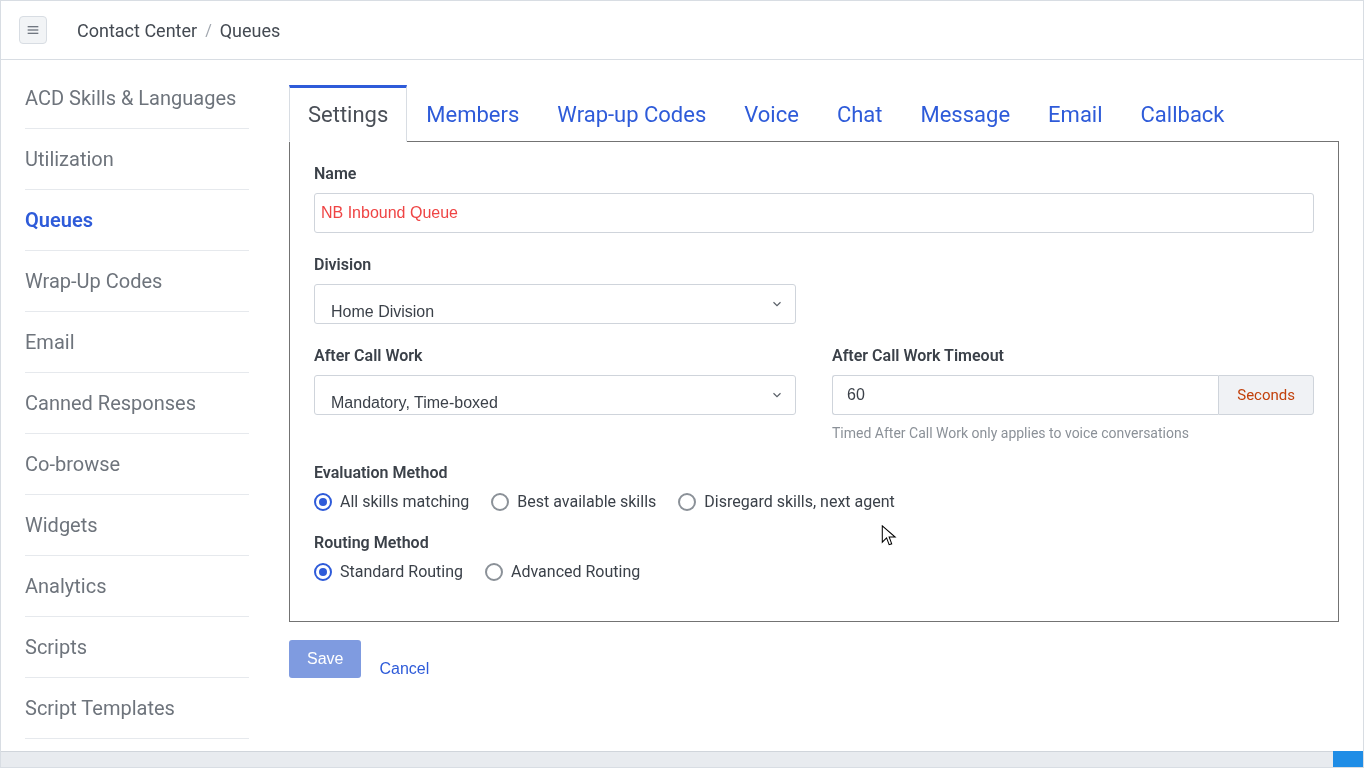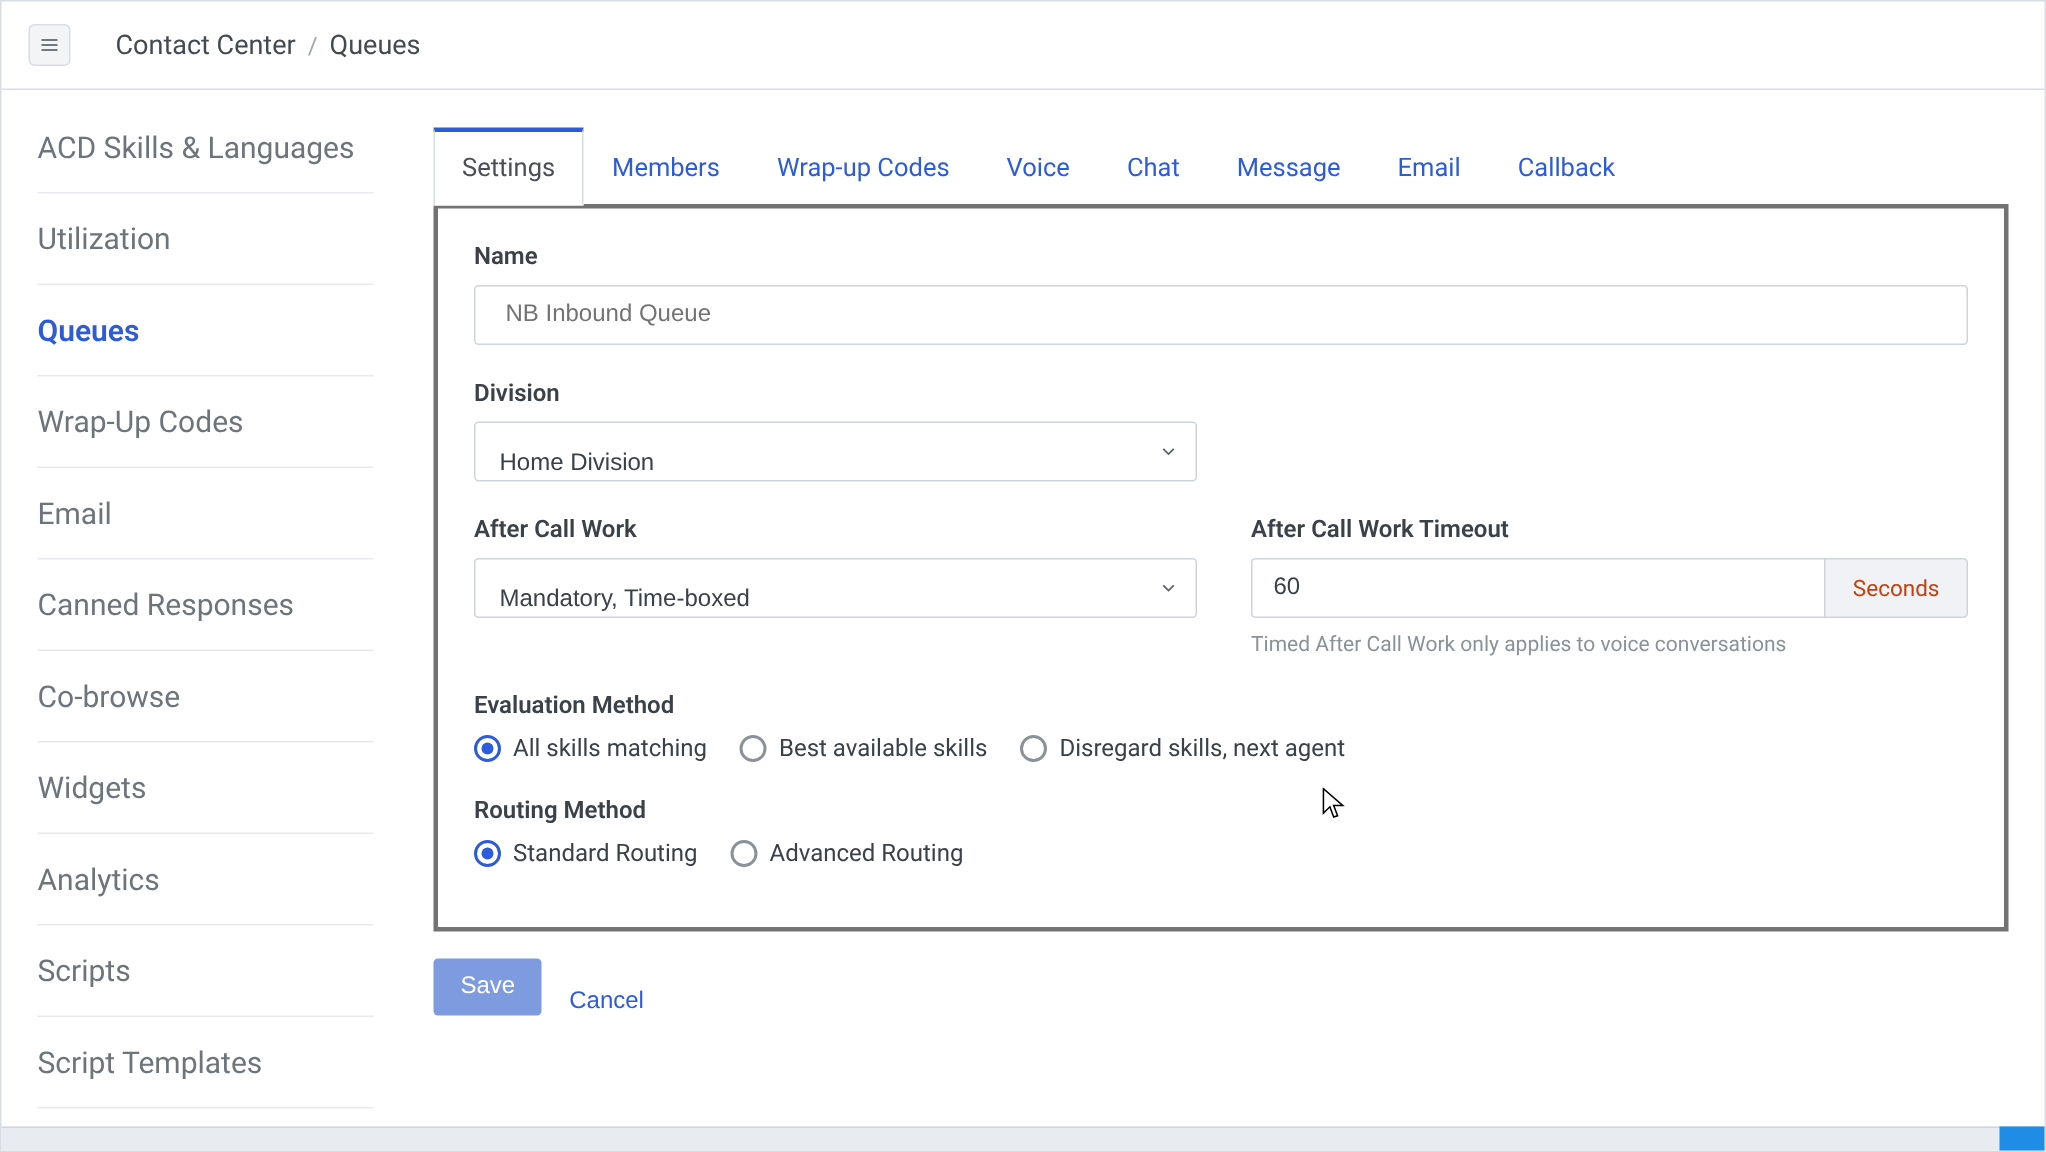--- a/index.html
+++ b/index.html
@@ -11,29 +11,29 @@
   .crumb { font-size:18px; color:#444a52; }
   .crumb-sep { color:#a0a6ae; margin:0 8px; }
   .crumb-current { font-size:18px; color:#444a52; }
   .body { display:flex; height:calc(100% - 60px - 16px); }
   .sidebar { width:270px; padding:18px 22px 0 24px; }
   .side-item { padding:18px 0; font-size:20px; color:#6e747c; border-bottom:1px solid #e6e9ed; cursor:pointer; }
   .side-item:first-child { padding-top:8px; }
   .side-item.active { color:#2e5bd9; font-weight:600; }
   .main { flex:1; padding:24px 24px 0 18px; display:flex; flex-direction:column; }
   .tabs { display:flex; align-items:flex-end; }
-  .tab { padding:14px 18px; font-size:17px; color:#2e5bd9; cursor:pointer; border:1px solid transparent; border-bottom:none; }
+  .tab { padding:14px 18px; font-size:22px; color:#2e5bd9; cursor:pointer; border:1px solid transparent; border-bottom:none; }
   .tab.active { color:#4a4f57; border:1px solid #d8dde3; border-bottom:1px solid #fff; border-top:3px solid #2e5bd9; background:#fff; position:relative; top:1px; }
-  .panel { border:3px solid #737373; padding:22px 24px 40px 24px; flex:0 0 auto; }
+  .panel { border:1px solid #737373; padding:22px 24px 40px 24px; flex:0 0 auto; }
   .label { font-size:16px; font-weight:600; color:#3b4149; margin-bottom:10px; display:block; }
   .row { margin-bottom:22px; }
   .row-flex { display:flex; gap:36px; margin-bottom:22px; }
   .col { flex:1; }
   .col-fixed { width:482px; }
-  input[type=text].text-input { width:100%; height:40px; border:1px solid #cfd4db; border-radius:3px; padding:0 20px; font-size:16px; color:#737373; }
+  input[type=text].text-input { width:100%; height:40px; border:1px solid #cfd4db; border-radius:3px; padding:0 6px; font-size:16px; color:#ef4444; }
   .select { position:relative; }
   .select-input { width:100%; height:40px; border:1px solid #cfd4db; border-radius:3px; padding:16px 36px 0 16px; font-size:16px; color:#3b4149; background:#fff; text-align:left; cursor:pointer; }
   .select svg.chev { position:absolute; right:12px; top:50%; transform:translateY(-50%); width:14px; height:14px; pointer-events:none; }
   .input-group { display:flex; }
   .input-group input { flex:1; height:40px; border:1px solid #cfd4db; border-right:none; border-radius:3px 0 0 3px; padding:0 14px; font-size:16px; color:#3b4149; }
   .input-addon { height:40px; display:flex; align-items:center; padding:0 18px; border:1px solid #cfd4db; background:#f0f2f5; border-radius:0 3px 3px 0; font-size:15px; color:#c2410c; }
   .help { font-size:14px; color:#8b9198; margin-top:10px; }
   .radios { display:flex; gap:22px; flex-wrap:wrap; }
   .radio { display:flex; align-items:center; gap:8px; font-size:16px; color:#3b4149; cursor:pointer; }
   .radio-dot { width:18px; height:18px; border:2px solid #2e5bd9; border-radius:50%; display:inline-flex; align-items:center; justify-content:center; flex:none; }

